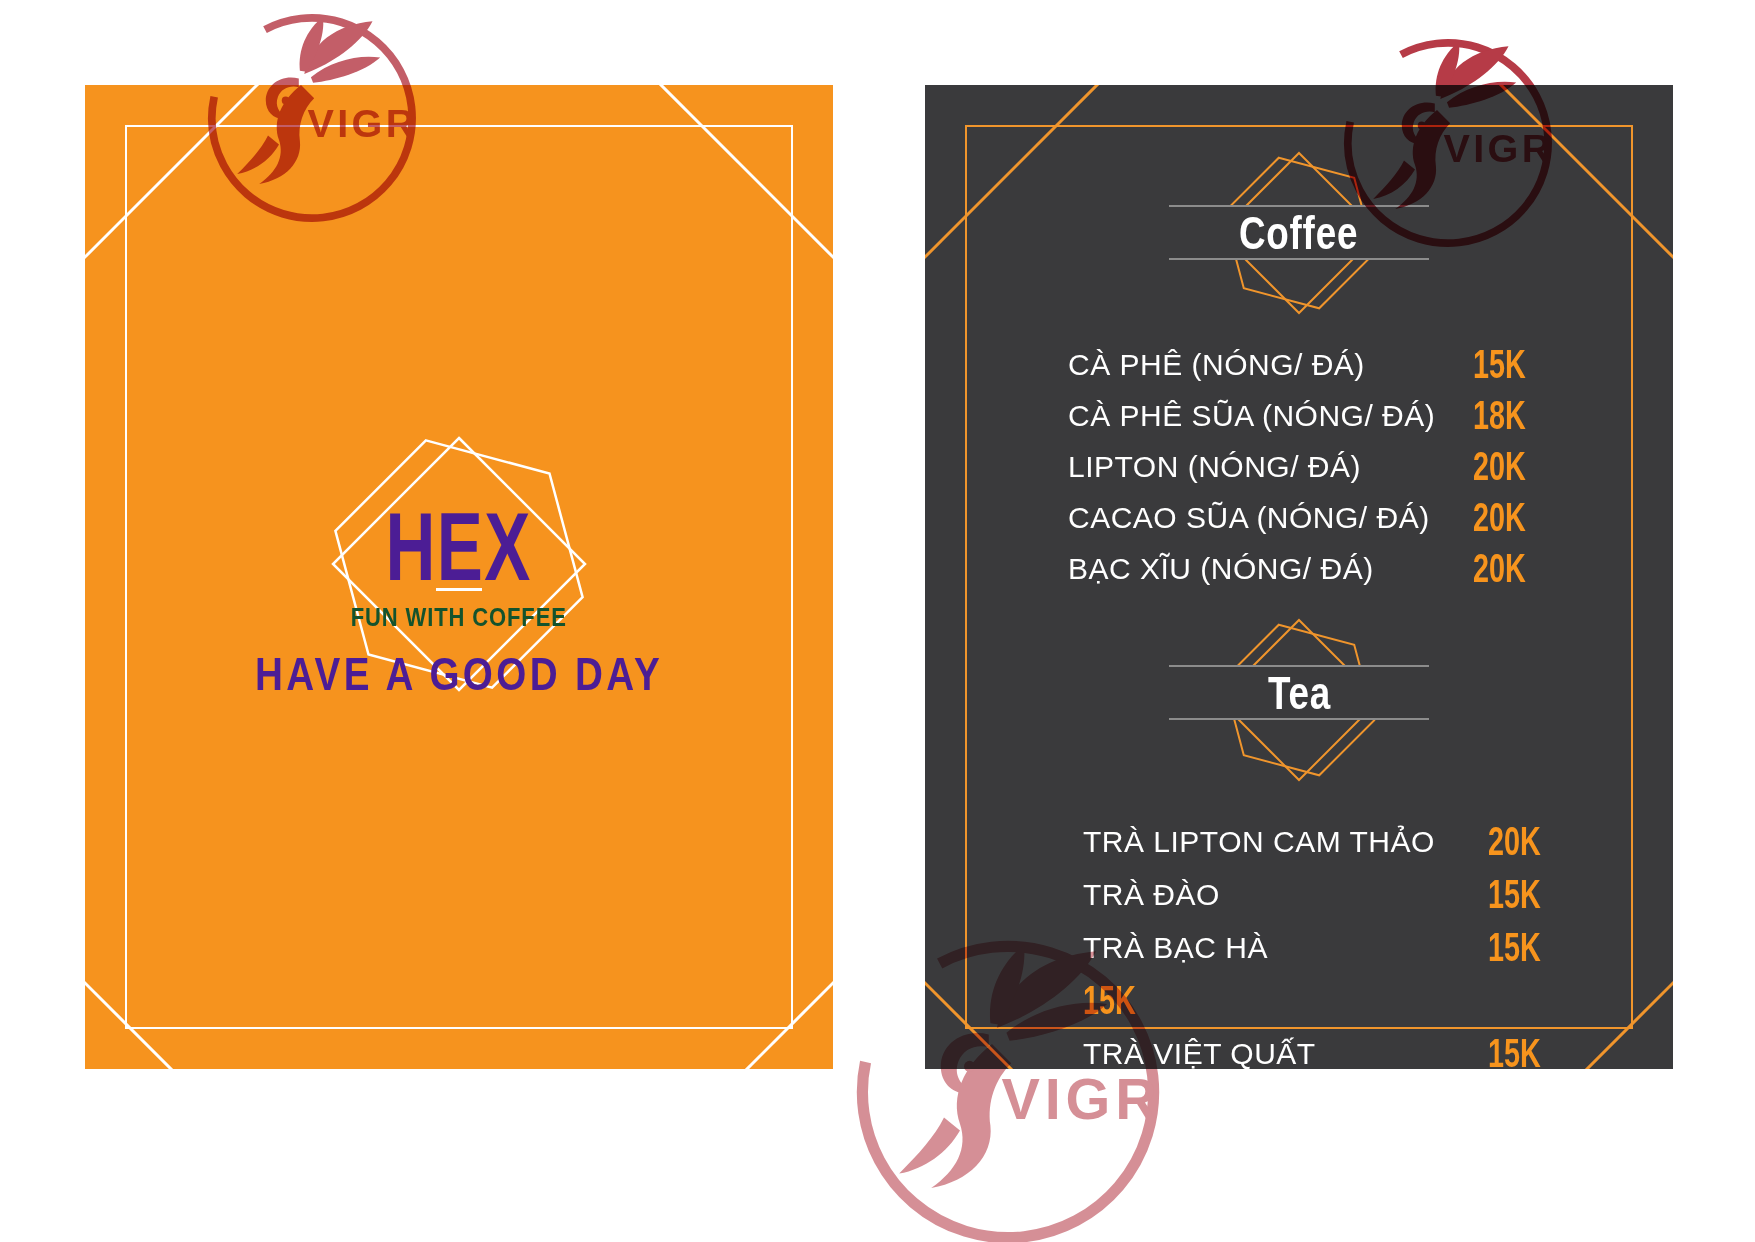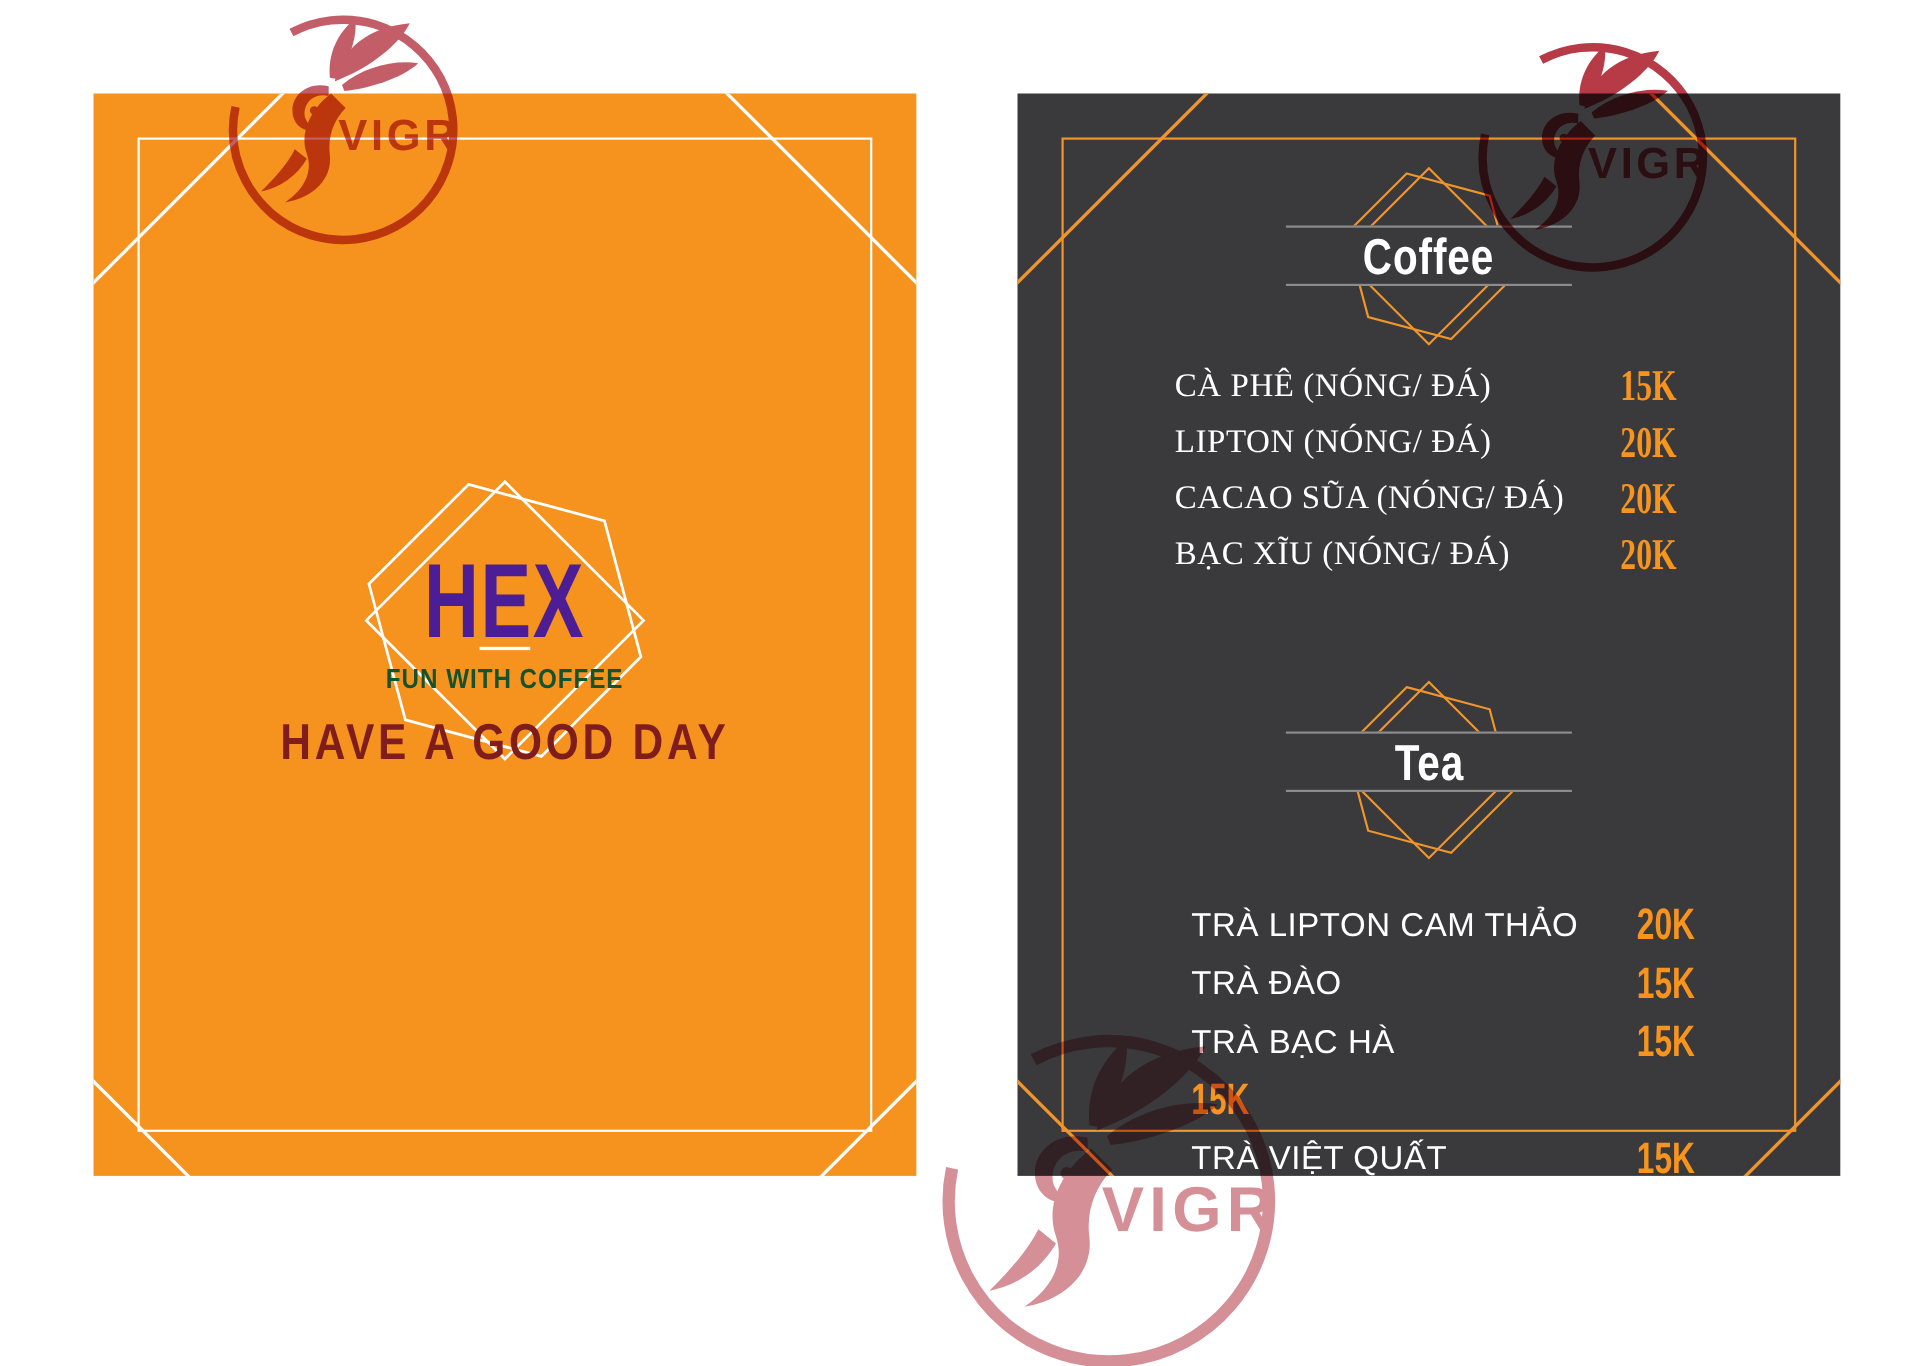--- a/index.html
+++ b/index.html
@@ -27,39 +27,39 @@
 
   
   .logo-svg{position:absolute;left:224px;top:329px;width:300px;height:300px;color:#fff;}
   .hex-title{position:absolute;left:0;right:0;top:414px;text-align:center;color:#4c1d95;
              font-size:96px;line-height:96px;font-weight:700;letter-spacing:2px;}
   .hex-title .cond{transform:scaleX(0.72);}
   .logo-divider{position:absolute;left:351px;top:503px;width:46px;height:3px;background:#fff;}
   .logo-subtitle{position:absolute;left:0;right:0;top:520px;text-align:center;color:#14532d;
                  font-size:25px;line-height:25px;font-weight:700;letter-spacing:1px;}
   .logo-subtitle .cond{transform:scaleX(0.88);}
-  .tagline{position:absolute;left:0;right:0;top:562px;text-align:center;color:#7f1d1d;
+  .tagline{position:absolute;left:0;right:0;top:562px;text-align:center;color:#4c1d95;
            font-size:46px;line-height:54px;font-weight:700;letter-spacing:4px;}
   .tagline .cond{transform:scaleX(0.84);}
 
   
   .orn-svg{position:absolute;width:170px;height:170px;color:var(--accent);}
   .orn-coffee{left:289px;top:63px;}
   .orn-tea{left:289px;top:530px;}
   .band{position:absolute;left:244px;width:260px;height:55px;background:var(--dark);
         border-top:2px solid var(--grayline);border-bottom:2px solid var(--grayline);
         display:flex;align-items:center;justify-content:center;}
   .band-coffee{top:120px;}
   .band-tea{top:580px;}
   .section-title{color:#fff;font-size:46px;font-weight:700;line-height:46px;letter-spacing:1px;}
   .section-title.cond{transform:scaleX(0.8);}
 
   
   .menu{position:absolute;left:143px;width:480px;}
-  .menu-coffee{top:240px;font-family:Liberation Serif, serif;}
+  .menu-coffee{top:254px;}
   .menu-tea{top:730px;}
   .mrow{display:grid;grid-template-columns:405px 1fr;align-items:center;height:51px;}
   .menu-tea .mrow{height:53px;margin-left:15px;}
   .item-name{color:#fff;font-size:30px;letter-spacing:0.5px;white-space:nowrap;}
   .item-price{color:var(--price);font-size:40px;font-weight:700;white-space:nowrap;
               transform:scaleX(0.72);transform-origin:left center;}
 
   
   .wm{position:absolute;color:var(--wm);mix-blend-mode:multiply;}
   .wm-tl{left:202px;top:8px;width:220px;height:220px;opacity:0.72;}
@@ -130,20 +130,24 @@
   <div class="band band-coffee">
     <span class="section-title cond">Coffee</span>
   </div>
 
   <div class="menu menu-coffee">
     <div class="mrow">
       <span class="item-name">CÀ PHÊ (NÓNG/ ĐÁ)</span>
       <span class="item-price">15K</span>
     </div>
     <div class="mrow">
+      <span class="item-name">CÀ PHÊ SŨA (NÓNG/ ĐÁ)</span>
+      <span class="item-price">18K</span>
+    </div>
+    <div class="mrow">
       <span class="item-name">LIPTON (NÓNG/ ĐÁ)</span>
       <span class="item-price">20K</span>
     </div>
     <div class="mrow">
       <span class="item-name">CACAO SŨA (NÓNG/ ĐÁ)</span>
       <span class="item-price">20K</span>
     </div>
     <div class="mrow">
       <span class="item-name">BẠC XĨU (NÓNG/ ĐÁ)</span>
       <span class="item-price">20K</span>

